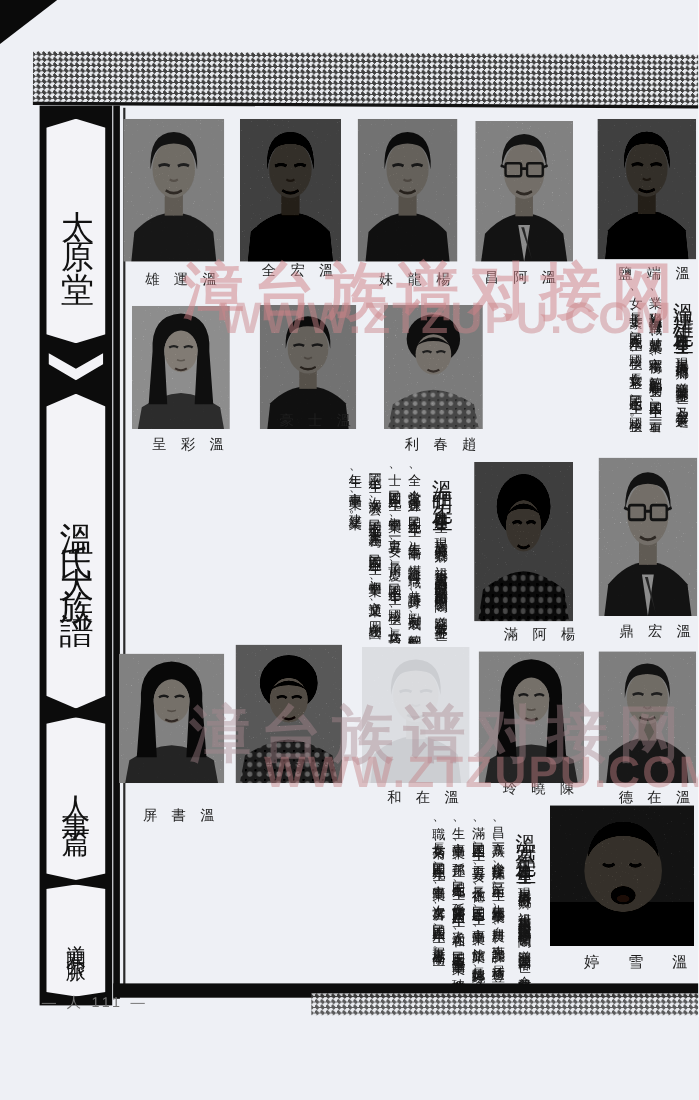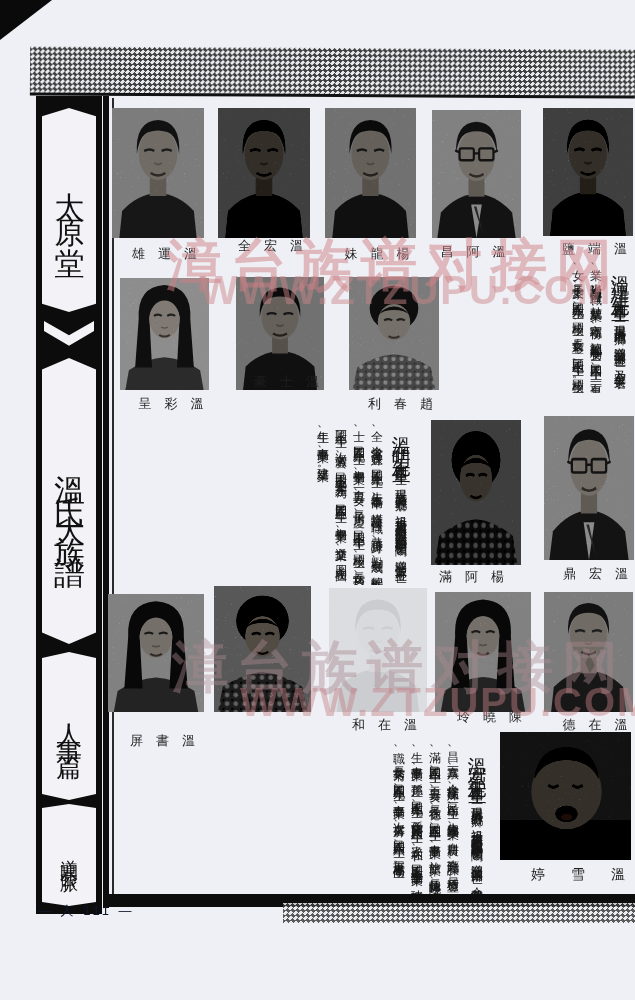--- a/index.html
+++ b/index.html
@@ -41,21 +41,21 @@
   .bio2 .body{letter-spacing:1.6px;}
   
   .wm{position:absolute;z-index:9;pointer-events:none;white-space:nowrap;}
   .wm .zh{font-size:56px;font-weight:bold;letter-spacing:9px;color:rgba(208,128,133,.50);
           font-family:"Liberation Serif",serif;}
   .wm .en{font-size:40px;font-weight:bold;letter-spacing:2px;color:rgba(203,133,138,.48);
           font-family:"Liberation Sans",sans-serif;text-align:right;}
   .wm2 .zh{color:rgba(170,135,142,.42);}
   .wm2 .en{color:rgba(196,128,134,.45);}
   .footer{position:absolute;left:38px;top:902px;font-size:13px;letter-spacing:3px;
-          font-family:"Liberation Sans",sans-serif;color:#0f172a;}
+          font-family:"Liberation Sans",sans-serif;color:#737373;}
   .defs-holder{position:absolute;width:0;height:0;overflow:hidden;}
 </style>
 </head>
 <body>
 
 <svg class="defs-holder" aria-hidden="true">
   <defs>
     <filter id="grain" x="0" y="0" width="100%" height="100%">
       <feTurbulence type="fractalNoise" baseFrequency="0.85" numOctaves="2" result="n"></feTurbulence>
       <feColorMatrix in="n" type="matrix" values="0 0 0 0 0  0 0 0 0 0  0 0 0 0 0  0.9 0.9 0.9 0 0"></feColorMatrix>
@@ -218,21 +218,21 @@
     <svg viewBox="0 0 100 130" preserveAspectRatio="none">
         <use href="#sym-woman-perm"></use>
       </svg>
   </figure>
   <figure class="photo light" style="left:544px;top:416px;width:90px;height:144px">
     <svg viewBox="0 0 100 130" preserveAspectRatio="none">
         <use href="#sym-man-glasses"></use>
       </svg>
   </figure>
 
-  <div class="cap" style="left:414px;top:568px;width:102px">滿阿楊</div>
+  <div class="cap" style="left:433px;top:568px;width:102px">滿阿楊</div>
   <div class="cap" style="left:538px;top:565px;width:102px">鼎宏溫</div>
 
   <figure class="photo" style="left:108px;top:594px;width:96px;height:118px">
     <svg viewBox="0 0 100 130" preserveAspectRatio="none">
         <use href="#sym-woman-long"></use>
       </svg>
   </figure>
   <figure class="photo outdoor" style="left:214px;top:586px;width:97px;height:126px">
     <svg viewBox="0 0 100 130" preserveAspectRatio="none">
         <use href="#sym-woman-perm"></use>

